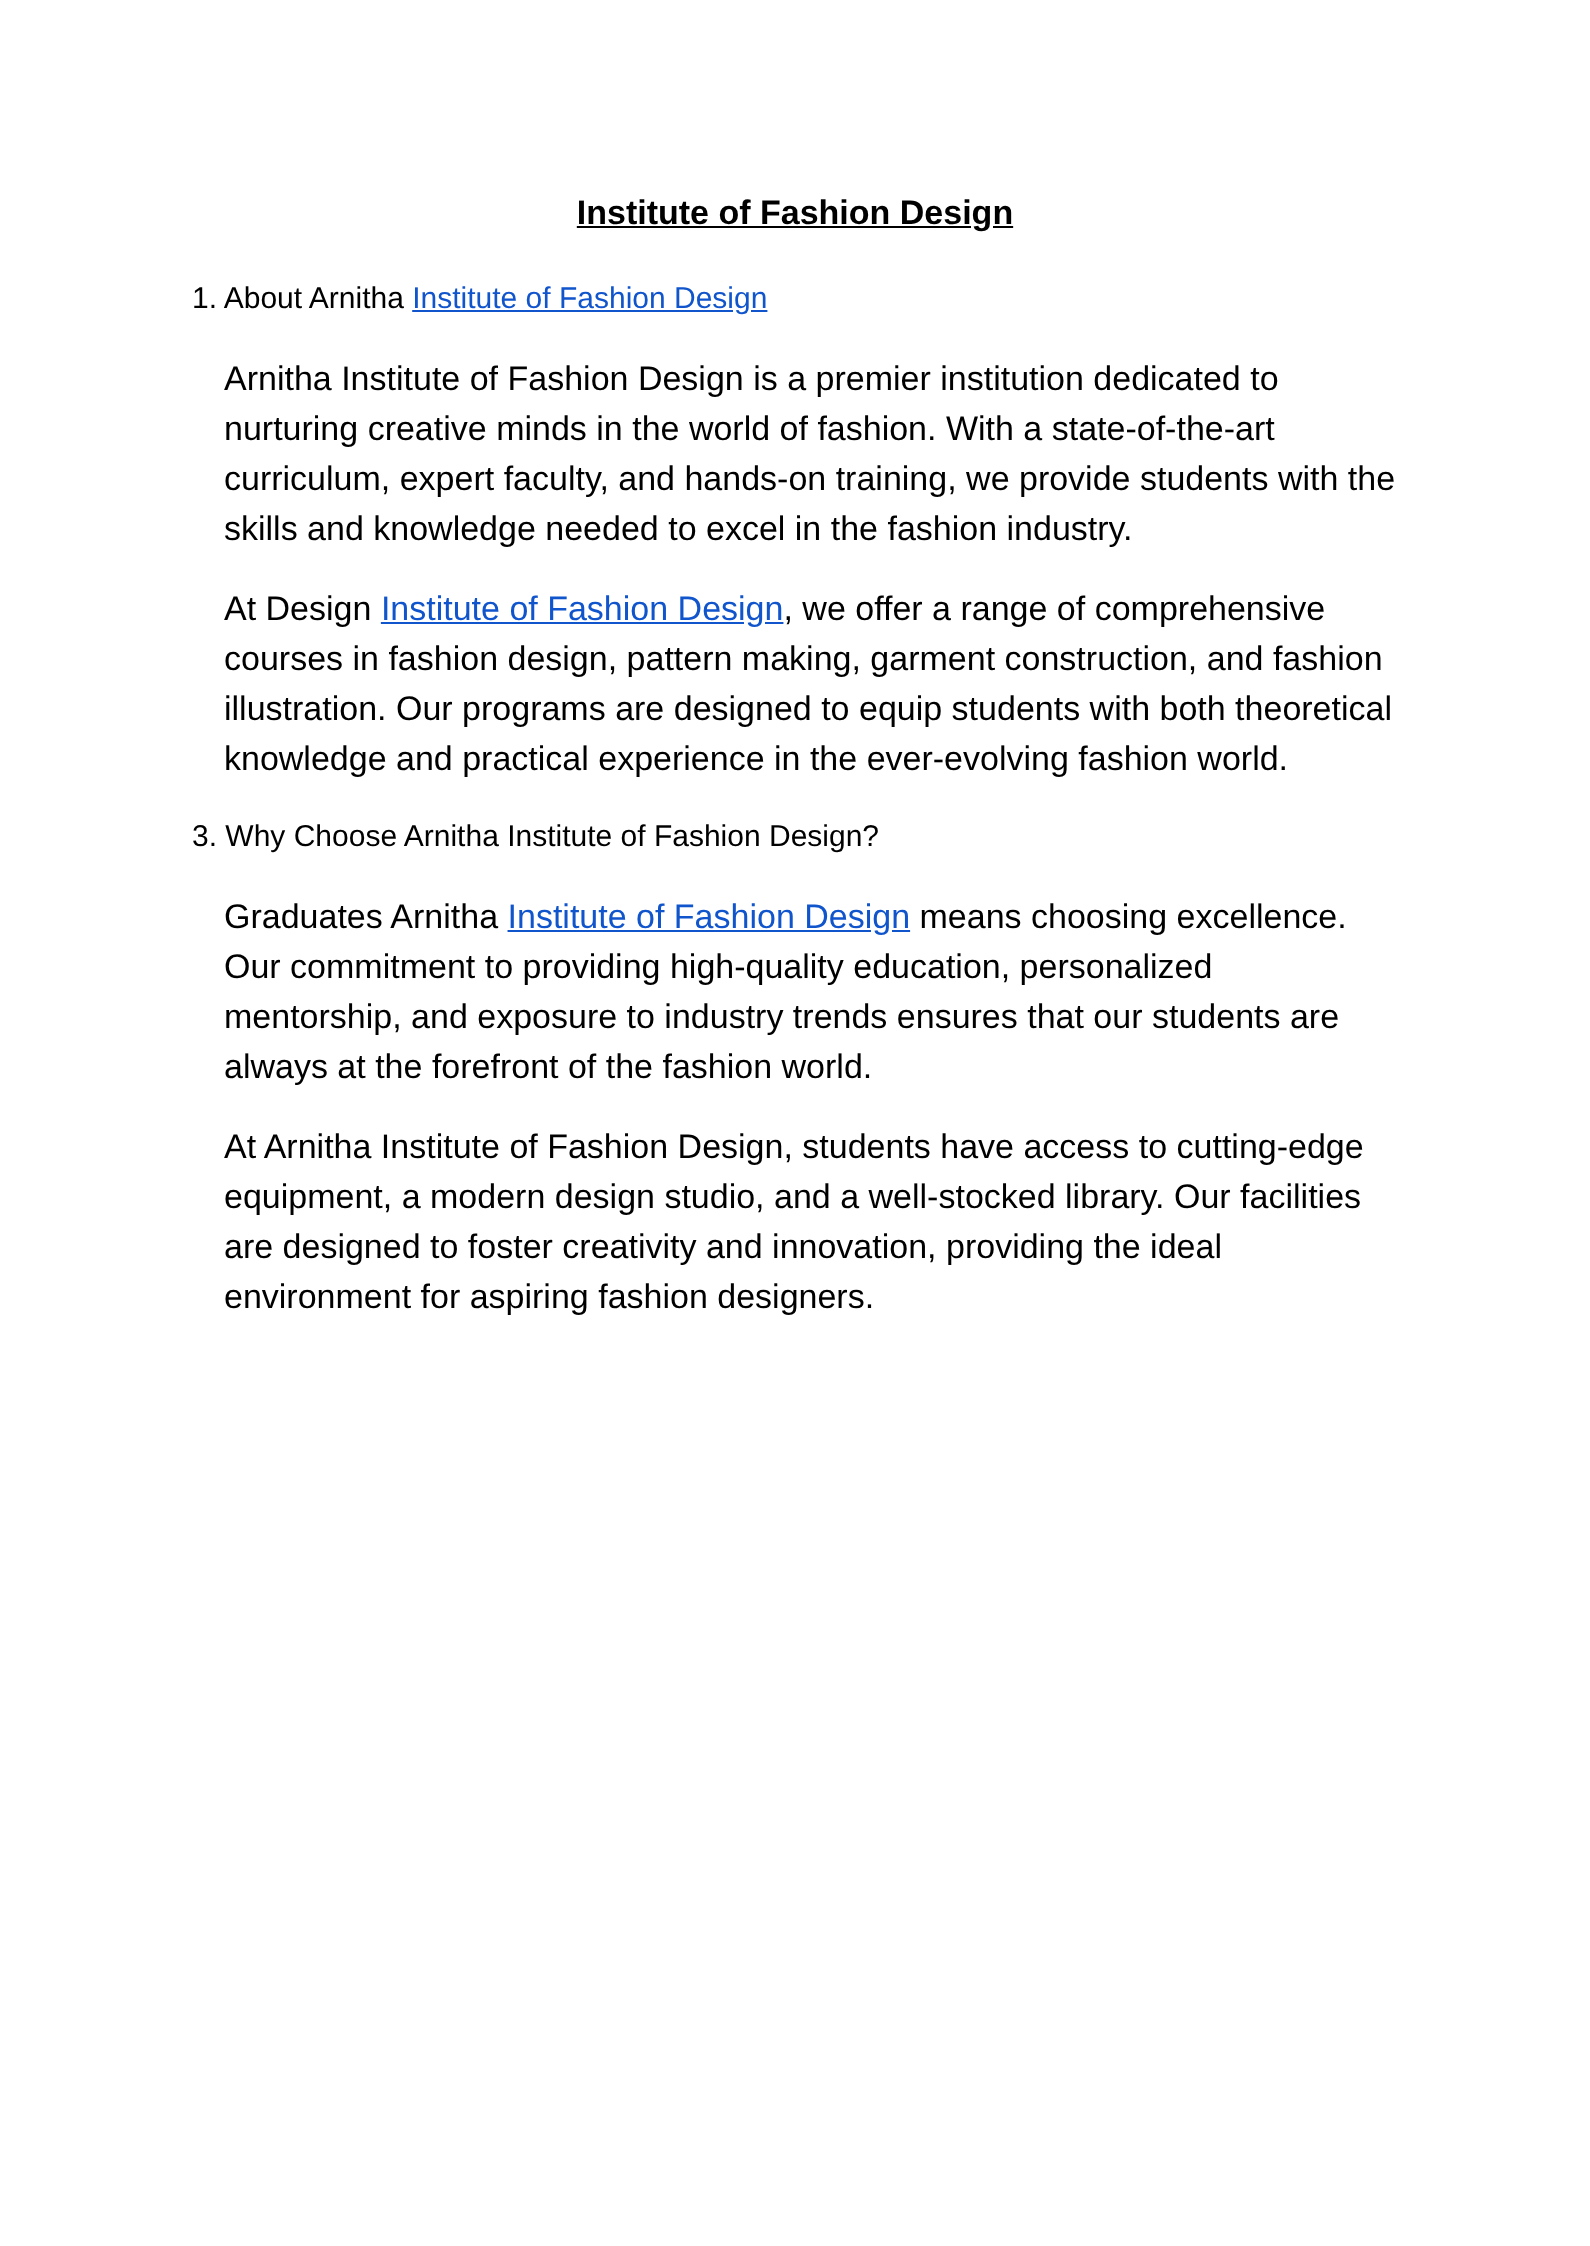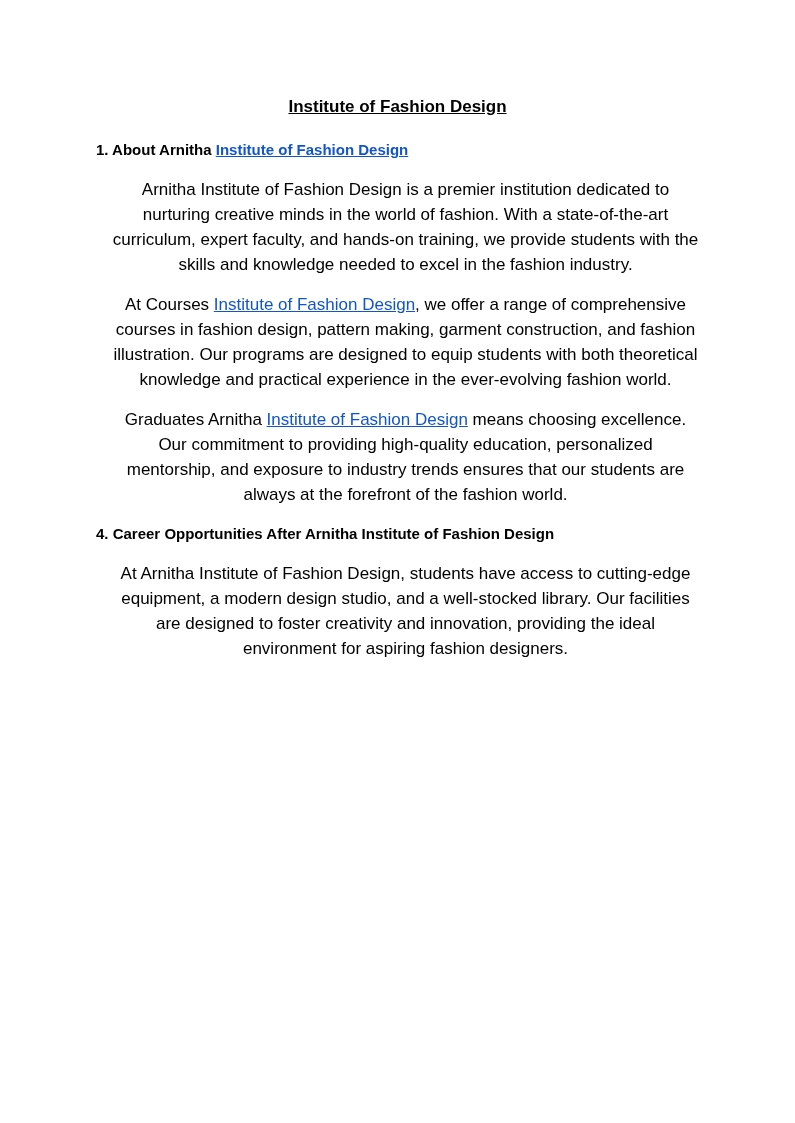--- a/index.html
+++ b/index.html
@@ -21,46 +21,45 @@
     font-size: 17px;
     line-height: 25px;
     font-weight: bold;
     text-decoration: underline;
     text-align: center;
     margin: 0 0 19px 0;
   }
   .section-heading {
     font-size: 15px;
     line-height: 23px;
-    font-weight: bold;
+    font-weight: normal;
     margin: 0 0 16px 0;
   }
   .doc-paragraph {
     font-size: 17px;
     line-height: 25px;
     margin: 0 0 15px 16px;
-    text-align: center;
   }
   a.doc-link {
     color: #1155CC;
     text-decoration: underline;
     cursor: pointer;
   }
 </style>
 </head>
 <body>
 
 <div class="doc-page">
 
   <p class="doc-title">Institute of Fashion Design</p>
 
   <p class="section-heading"><span>1. About Arnitha </span><a class="doc-link">Institute of Fashion Design</a></p>
   <p class="doc-paragraph"><span>Arnitha Institute of Fashion Design is a premier institution dedicated to nurturing creative minds in the world of fashion. With a state-of-the-art curriculum, expert faculty, and hands-on training, we provide students with the skills and knowledge needed to excel in the fashion industry.</span></p>
 
-  <p class="doc-paragraph"><span>At Courses </span><a class="doc-link">Institute of Fashion Design</a><span>, we offer a range of comprehensive courses in fashion design, pattern making, garment construction, and fashion illustration. Our programs are designed to equip students with both theoretical knowledge and practical experience in the ever-evolving fashion world.</span></p>
+  <p class="doc-paragraph"><span>At Design </span><a class="doc-link">Institute of Fashion Design</a><span>, we offer a range of comprehensive courses in fashion design, pattern making, garment construction, and fashion illustration. Our programs are designed to equip students with both theoretical knowledge and practical experience in the ever-evolving fashion world.</span></p>
 
+  <p class="section-heading"><span>3. Why Choose Arnitha Institute of Fashion Design?</span></p>
   <p class="doc-paragraph"><span>Graduates Arnitha </span><a class="doc-link">Institute of Fashion Design</a><span> means choosing excellence. Our commitment to providing high-quality education, personalized mentorship, and exposure to industry trends ensures that our students are always at the forefront of the fashion world.</span></p>
 
-  <p class="section-heading"><span>4. Career Opportunities After Arnitha Institute of Fashion Design</span></p>
 
   <p class="doc-paragraph"><span>At Arnitha Institute of Fashion Design, students have access to cutting-edge equipment, a modern design studio, and a well-stocked library. Our facilities are designed to foster creativity and innovation, providing the ideal environment for aspiring fashion designers.</span></p>
 
 </div>
 
 </body></html>

